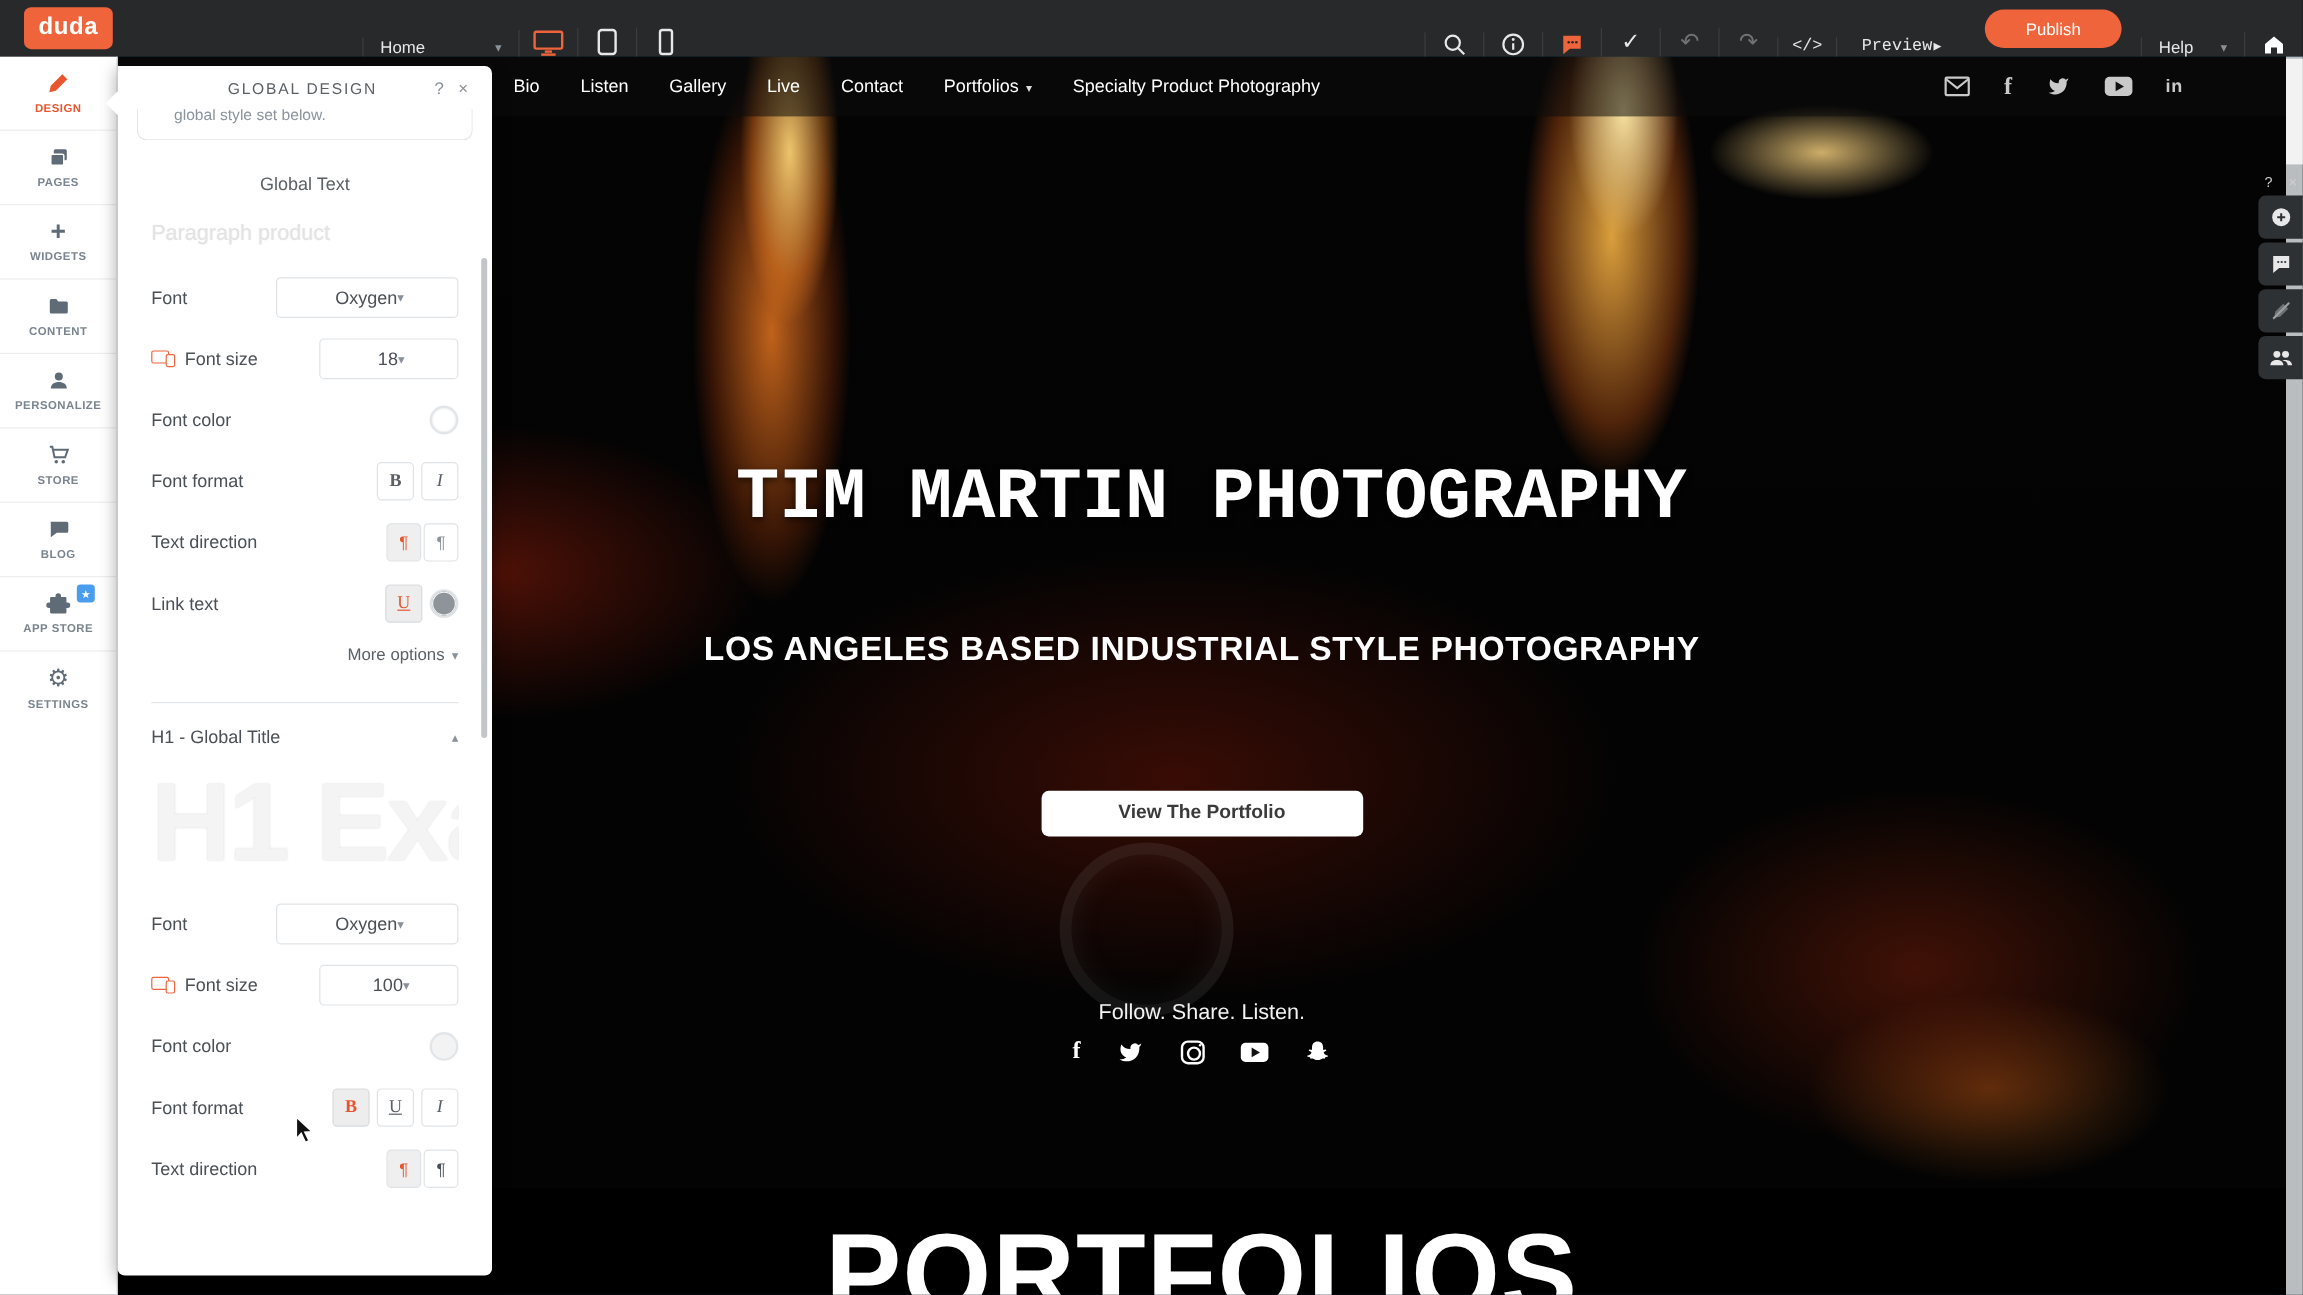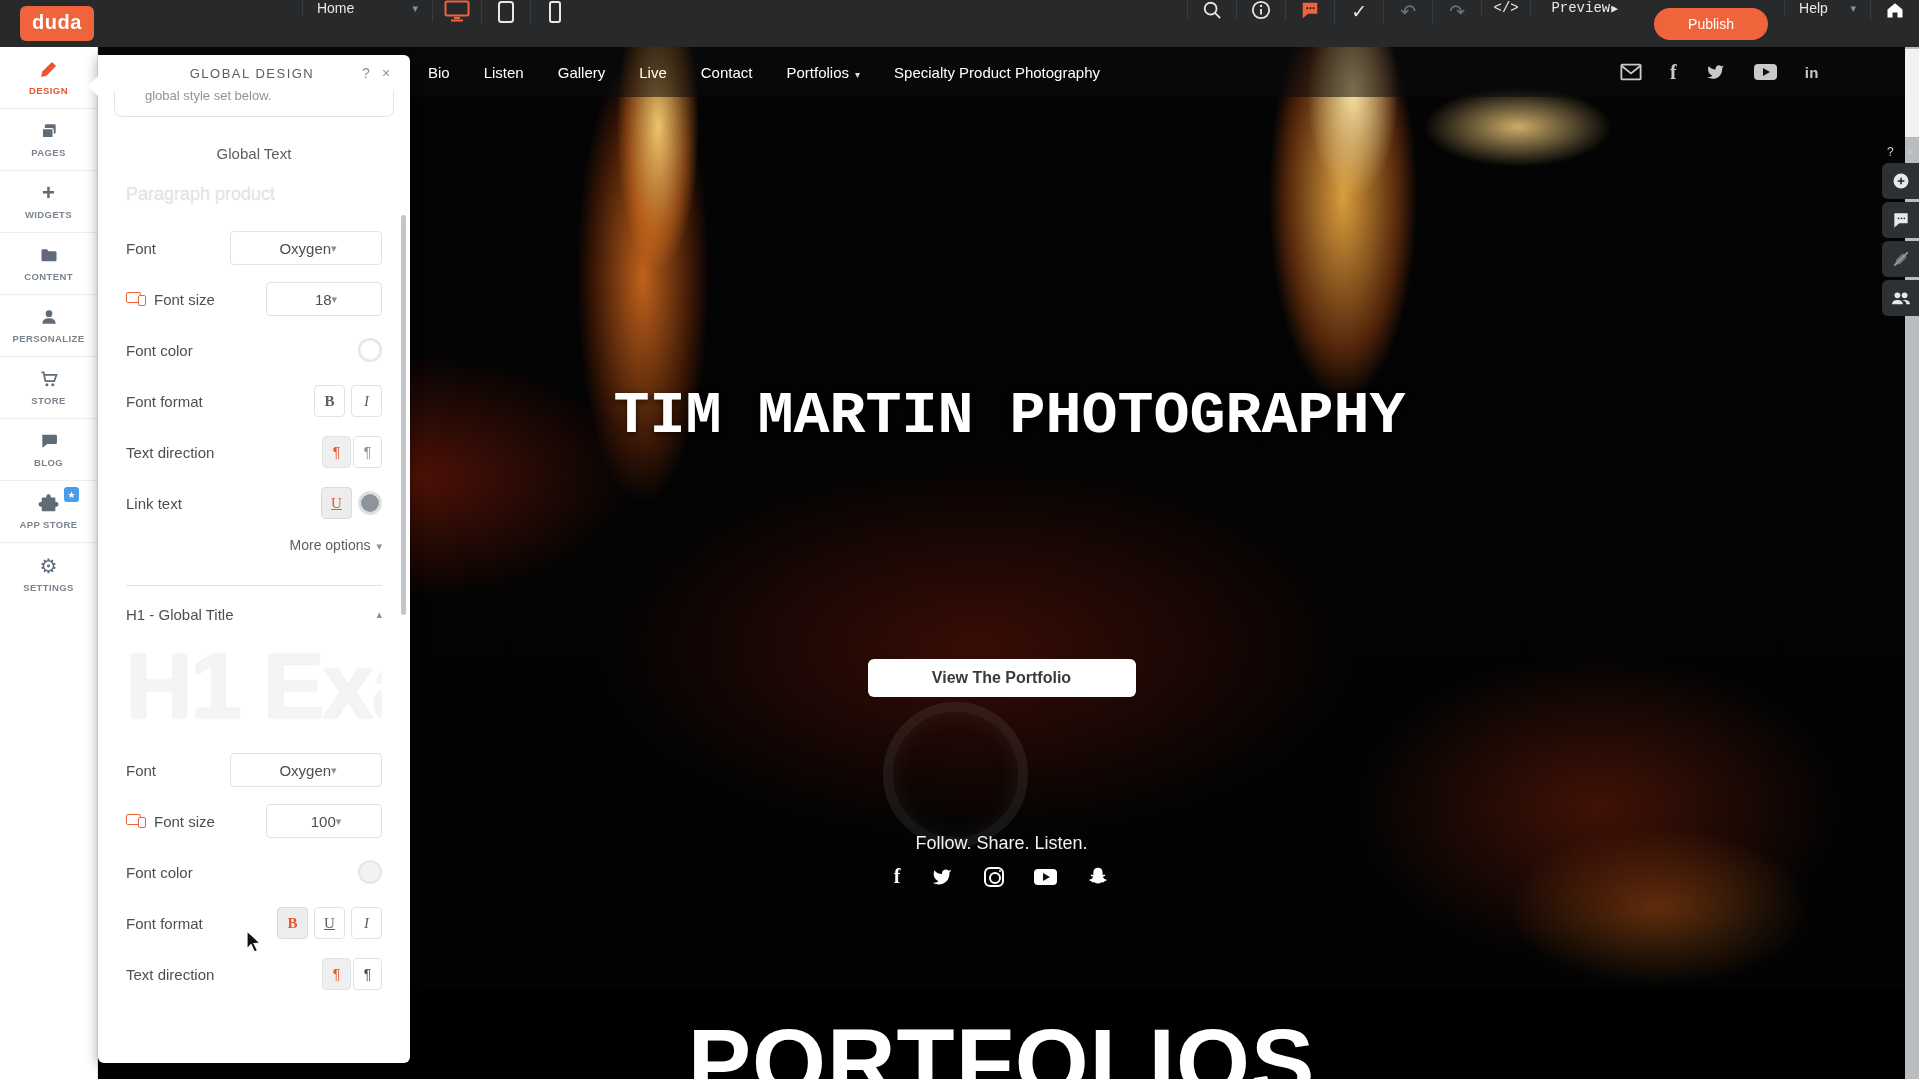--- a/index.html
+++ b/index.html
@@ -1,21 +1,21 @@
 <!DOCTYPE html>
 <html><head>
 <meta charset="utf-8">
 <style>
   * { margin:0; padding:0; box-sizing:border-box; }
   html,body { width:1919px; height:1079px; overflow:hidden; background:#000;
               font-family:"Liberation Sans", sans-serif; }
 
   
   #topbar { position:absolute; left:0; top:0; width:1919px; height:47px;
-            background:#27292b; display:flex; align-items:flex-start; z-index:40; }
+            background:#27292b; display:flex; align-items:flex-end; z-index:40; }
   .tb-cell { display:flex; align-items:center; justify-content:center;
              border-left:1px solid #3a3d3f; color:#e8e8e8; }
   #logo { margin-left:20px; background:#f0643c; color:#fff; font-weight:bold;
           font-size:20px; padding:5px 12px 7px; border-radius:6px; align-self:center; letter-spacing:.5px;}
   .tb-spacer { flex:1; }
   .tb-ic { width:49px; }
   .tb-ic svg { display:block; }
   .glyph { font-size:19px; color:#e8e8e8; }
   .glyph.dim { color:#6f7376; }
   #home-select { width:130px; justify-content:space-between; padding:0 14px; font-size:14px; cursor:pointer;}
@@ -365,20 +365,21 @@
       </span>
       <span class="sic">
           <span class="yt-box" style="color:#c9c9c9;"></span>
         </span>
       <span class="sic in-glyph">in</span>
     </div>
   </div>
 
   <div id="hero">
     <h1 id="hero-title">TIM MARTIN PHOTOGRAPHY</h1>
+    <h2 id="hero-sub">LOS ANGELES BASED INDUSTRIAL STYLE PHOTOGRAPHY</h2>
     <button id="hero-cta">View The Portfolio</button>
     <div id="hero-caption">Follow. Share. Listen.</div>
     <div id="hero-social">
       <span class="sic fb-glyph">f</span>
       <span class="sic">
         <svg width="24" height="20" viewBox="0 0 24 24">
             <path d="M23 3a10.9 10.9 0 0 1-3.14 1.53 4.48 4.48 0 0 0-7.86 3v1A10.66 10.66 0 0 1 3 4s-4 9 5 13a11.64 11.64 0 0 1-7 2c9 5 20 0 20-11.5a4.5 4.5 0 0 0-.08-.83A7.72 7.72 0 0 0 23 3z" fill="#fff"></path>
           </svg>
       </span>
       <span class="sic">

